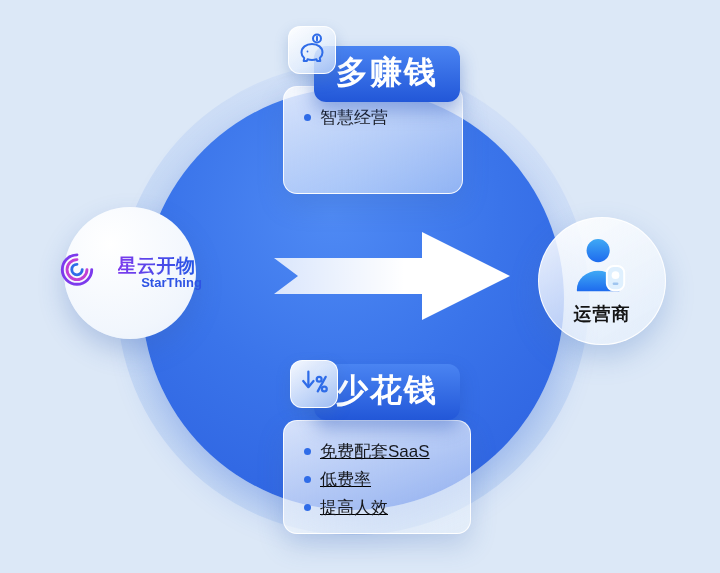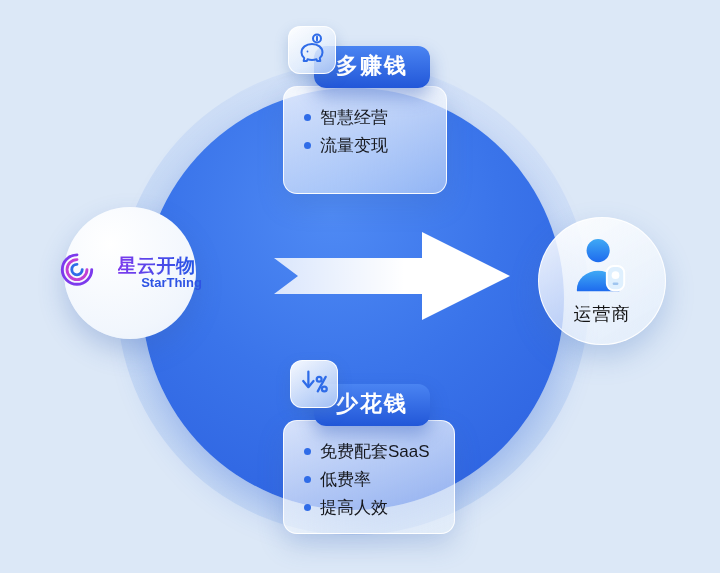--- a/index.html
+++ b/index.html
@@ -41,53 +41,53 @@
   .logo-en{font-size:13px;font-weight:700;color:#2e53e4;margin-left:30px;}
 
   
   .right-node{
     position:absolute;left:538px;top:217px;width:126px;height:126px;border-radius:50%;
     background:linear-gradient(150deg,rgba(255,255,255,.92) 0%,rgba(228,239,253,.6) 100%);
     border:1.5px solid rgba(255,255,255,.95);
     box-shadow:0 12px 28px rgba(70,115,190,.28);
     display:flex;flex-direction:column;align-items:center;justify-content:center;
   }
-  .operator-label{font-size:18px;font-weight:400;color:#141414;margin-top:1px;letter-spacing:1px;}
+  .operator-label{font-size:18px;font-weight:700;color:#141414;margin-top:1px;letter-spacing:1px;}
 
   
   .icon-chip{
     position:absolute;width:46px;height:46px;border-radius:12px;z-index:5;
     background:linear-gradient(145deg,rgba(255,255,255,.95) 0%,rgba(203,223,250,.72) 100%);
     border:1px solid rgba(255,255,255,.95);
     box-shadow:0 6px 14px rgba(70,110,180,.28);
     display:flex;align-items:center;justify-content:center;
   }
   .chip-top{left:288px;top:26px;}
   .chip-bottom{left:290px;top:360px;}
 
   
   .badge{
     position:absolute;z-index:4;padding:5px 22px 7px 22px;border-radius:12px;
     background:linear-gradient(180deg,#4a84f2 0%,#2257d8 100%);
-    color:#fff;font-size:22px;font-weight:700;letter-spacing:2px;
+    color:#fff;font-size:32px;font-weight:700;letter-spacing:2px;
     box-shadow:0 9px 18px rgba(35,80,185,.38);
   }
   .badge-top{left:314px;top:46px;}
-  .badge-bottom{left:314px;top:384px;}
+  .badge-bottom{left:314px;top:364px;}
 
   
   .glass-card{
     position:absolute;z-index:3;border-radius:14px;
     background:linear-gradient(160deg,rgba(255,255,255,.8) 0%,rgba(234,243,252,.48) 100%);
     border:1.5px solid rgba(255,255,255,.9);
     box-shadow:0 12px 26px rgba(70,110,180,.22);
-    padding:16px 2px 12px 20px;
+    padding:16px 18px 12px 20px;
   }
   .card-top{left:283px;top:86px;width:140px;min-height:78px;}
-  .card-bottom{left:283px;top:420px;width:148px;min-height:78px;}
+  .card-bottom{left:283px;top:420px;width:148px;min-height:78px;text-decoration:underline;}
   .list-item{display:flex;align-items:center;gap:9px;height:28px;}
   .bullet{width:7px;height:7px;border-radius:50%;background:#2f6ce8;flex:0 0 auto;}
   .item-label{font-size:17px;color:#16181d;font-weight:500;white-space:nowrap;}
 </style>
 </head>
 <body>
 
 <div class="stage">
 
   <div class="outer-ring"></div>
@@ -149,24 +149,20 @@
         <circle cx="11.5" cy="19.5" r="0.9" fill="#2f6ce8" stroke="none"></circle>
       </svg>
     </span>
   </div>
   <div class="badge badge-top">多赚钱</div>
   <div class="glass-card card-top">
     <div class="list-item">
       <span class="bullet"></span>
       <span class="item-label">智慧经营</span>
     </div>
-    <div class="list-item">
-      <span class="bullet"></span>
-      <span class="item-label">流量变现</span>
-    </div>
   </div>
 
   <div class="icon-chip chip-bottom">
     <span>
       <svg width="30" height="30" viewBox="0 0 32 32" fill="none" stroke="#2f6ce8" stroke-width="2.4" stroke-linecap="round" stroke-linejoin="round">
         <path d="M10 5v15.5"></path>
         <path d="M4.5 15 10 21.5 15.5 15"></path>
         <circle cx="21.5" cy="13" r="2.6"></circle>
         <circle cx="27" cy="23.5" r="2.6"></circle>
         <path d="M28.5 10.5 20 26"></path>

